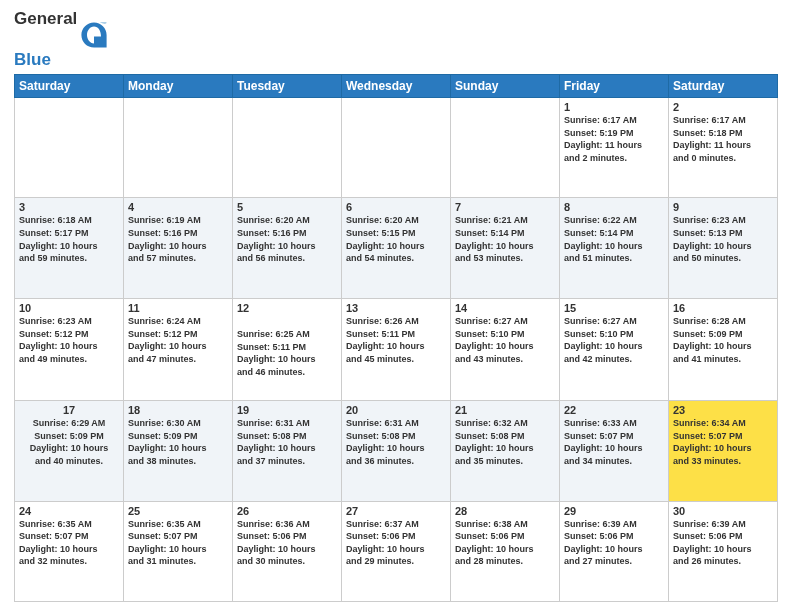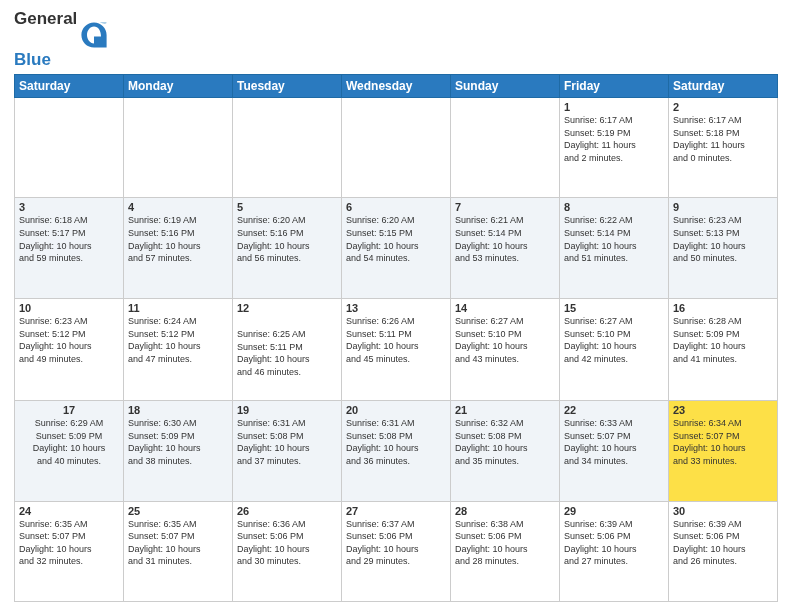--- a/index.html
+++ b/index.html
@@ -72,20 +72,21 @@
     .day-num {
       font-size: 11px;
       font-weight: bold;
       margin-bottom: 1px;
       display: block;
     }
     .day-info {
       font-size: 9px;
       line-height: 1.4;
       color: #333;
+      font-weight: bold;
     }
     .empty-cell {
       background: #fff !important;
     }
   </style>
 </head>
 <body>
 
 <div class="page">
   <div class="header">

